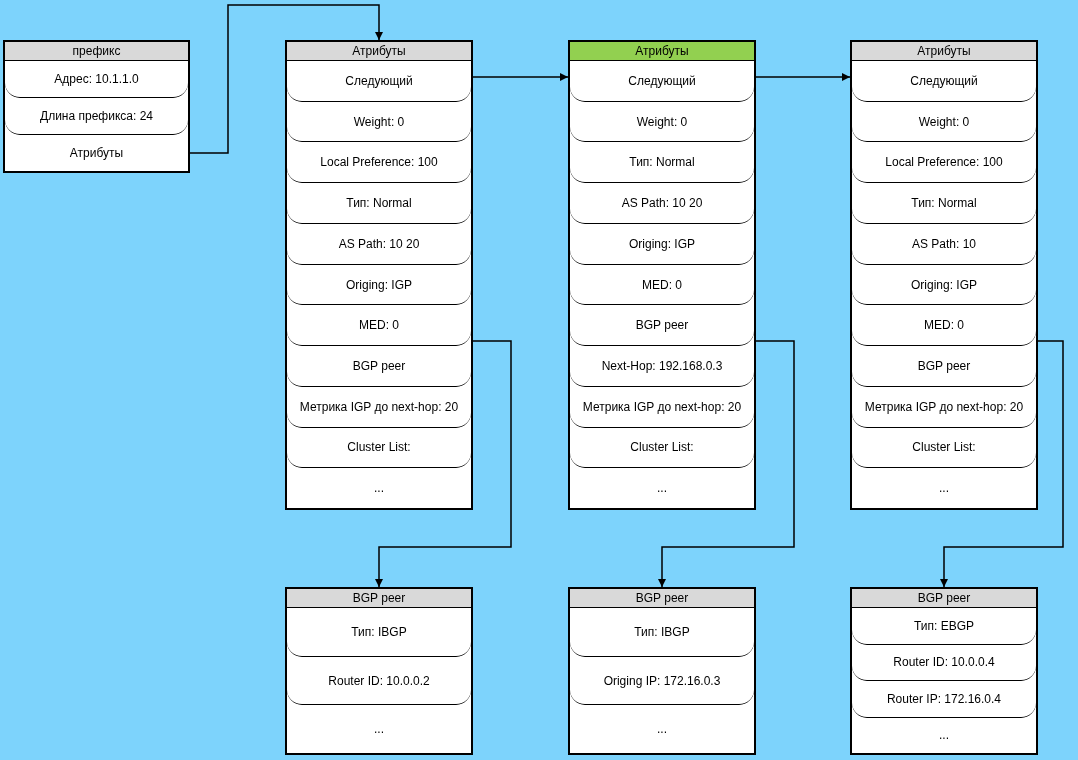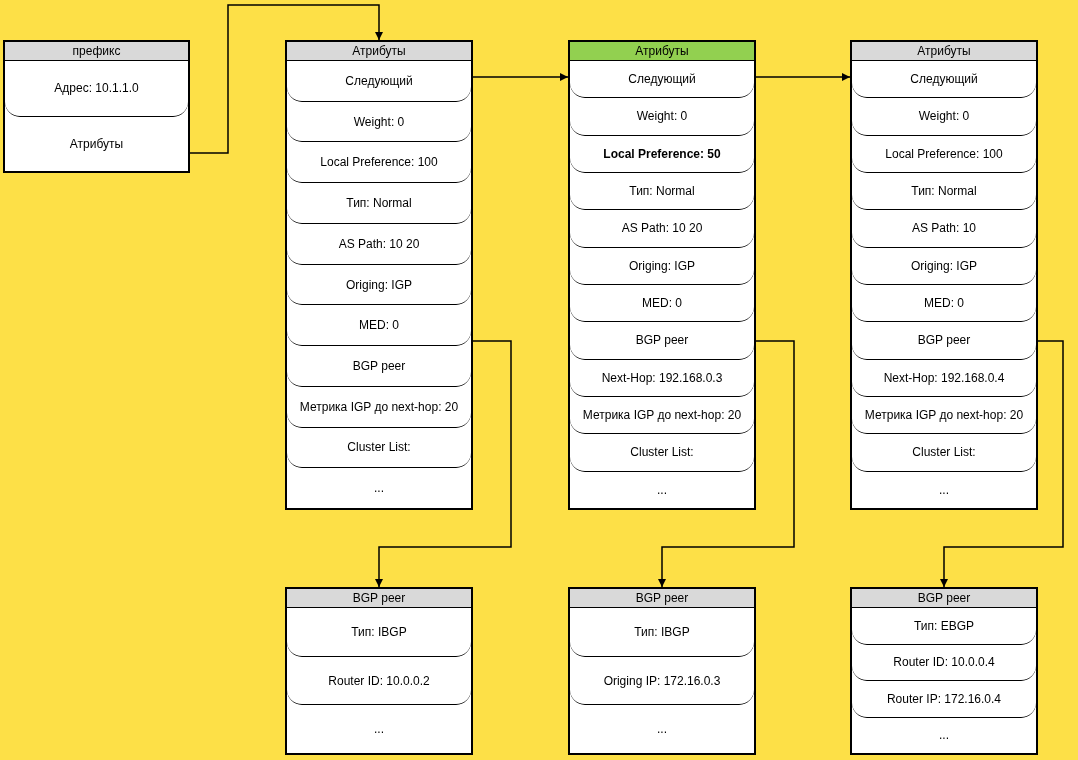--- a/index.html
+++ b/index.html
@@ -1,21 +1,21 @@
 <!DOCTYPE html>
 <html><head>
 <meta charset="utf-8">
 <style>
   * { margin: 0; padding: 0; box-sizing: border-box; }
   html, body { background: #ffffff; font-family: "Liberation Sans", sans-serif; }
   .canvas {
     position: relative;
     width: 1078px;
     height: 760px;
-    background: #fde047;
+    background: #7dd3fc;
     overflow: hidden;
   }
   .connectors {
     position: absolute;
     left: 0; top: 0;
     z-index: 1;
   }
   .box {
     position: absolute;
     display: flex;
@@ -64,20 +64,21 @@
     <polyline points="473,77 568,77" fill="none" stroke="#000000" stroke-width="1.5" marker-end="url(#arrow)"></polyline>
     <polyline points="756,77 850,77" fill="none" stroke="#000000" stroke-width="1.5" marker-end="url(#arrow)"></polyline>
     <polyline points="473,341 511,341 511,547 379,547 379,587" fill="none" stroke="#000000" stroke-width="1.5" marker-end="url(#arrow)"></polyline>
     <polyline points="756,341 794,341 794,547 662,547 662,587" fill="none" stroke="#000000" stroke-width="1.5" marker-end="url(#arrow)"></polyline>
     <polyline points="1038,341 1063,341 1063,547 944,547 944,587" fill="none" stroke="#000000" stroke-width="1.5" marker-end="url(#arrow)"></polyline>
   </svg>
 
   <div class="box" style="left:3px; top:40px; width:187px; height:133px;">
     <div class="box-header" style="background: rgb(217, 217, 217);">префикс</div>
     <div class="box-row">Адрес: 10.1.1.0</div>
+    <div class="box-row">Длина префикса: 24</div>
     <div class="box-row">Атрибуты</div>
   </div>
 
   <div class="box" style="left:285px; top:40px; width:188px; height:470px;">
     <div class="box-header" style="background: rgb(217, 217, 217);">Атрибуты</div>
     <div class="box-row">Следующий</div>
     <div class="box-row">Weight: 0</div>
     <div class="box-row">Local Preference: 100</div>
     <div class="box-row">Тип: Normal</div>
     <div class="box-row">AS Path: 10 20</div>
@@ -86,21 +87,20 @@
     <div class="box-row">BGP peer</div>
     <div class="box-row">Метрика IGP до next-hop: 20</div>
     <div class="box-row">Cluster List:</div>
     <div class="box-row">...</div>
   </div>
 
   <div class="box" style="left:568px; top:40px; width:188px; height:470px;">
     <div class="box-header" style="background: rgb(146, 208, 80);">Атрибуты</div>
     <div class="box-row">Следующий</div>
     <div class="box-row">Weight: 0</div>
-    <div class="box-row bold">Local Preference: 50</div>
     <div class="box-row">Тип: Normal</div>
     <div class="box-row">AS Path: 10 20</div>
     <div class="box-row">Origing: IGP</div>
     <div class="box-row">MED: 0</div>
     <div class="box-row">BGP peer</div>
     <div class="box-row">Next-Hop: 192.168.0.3</div>
     <div class="box-row">Метрика IGP до next-hop: 20</div>
     <div class="box-row">Cluster List:</div>
     <div class="box-row">...</div>
   </div>
@@ -108,21 +108,20 @@
   <div class="box" style="left:850px; top:40px; width:188px; height:470px;">
     <div class="box-header" style="background: rgb(217, 217, 217);">Атрибуты</div>
     <div class="box-row">Следующий</div>
     <div class="box-row">Weight: 0</div>
     <div class="box-row">Local Preference: 100</div>
     <div class="box-row">Тип: Normal</div>
     <div class="box-row">AS Path: 10</div>
     <div class="box-row">Origing: IGP</div>
     <div class="box-row">MED: 0</div>
     <div class="box-row">BGP peer</div>
-    <div class="box-row">Next-Hop: 192.168.0.4</div>
     <div class="box-row">Метрика IGP до next-hop: 20</div>
     <div class="box-row">Cluster List:</div>
     <div class="box-row">...</div>
   </div>
 
   <div class="box" style="left:285px; top:587px; width:188px; height:168px;">
     <div class="box-header" style="background: rgb(217, 217, 217);">BGP peer</div>
     <div class="box-row">Тип: IBGP</div>
     <div class="box-row">Router ID: 10.0.0.2</div>
     <div class="box-row">...</div>

